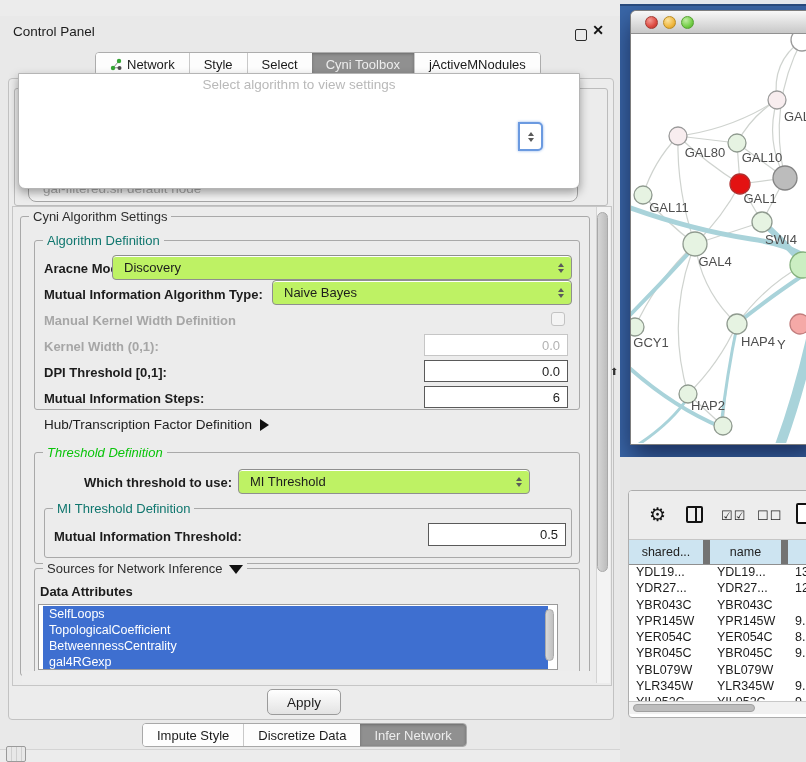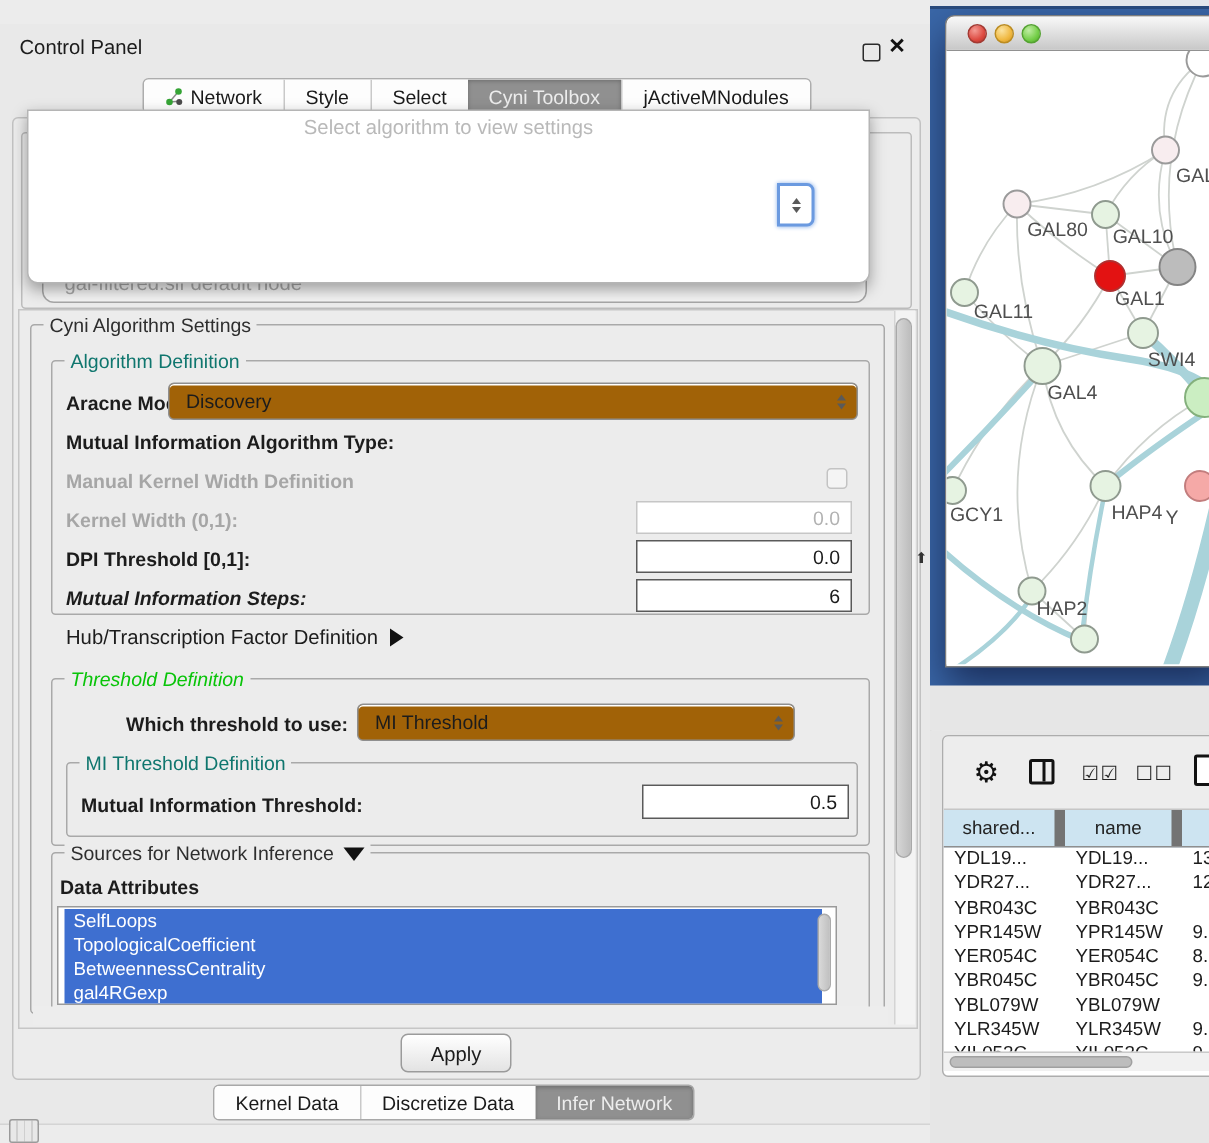--- a/index.html
+++ b/index.html
@@ -35,21 +35,21 @@
   #settings-container{left:12px;top:190px;width:598px;height:478px;background:#ececec;border:1px solid #c6c6c6;}
   #settings-vtrack{left:596px;top:191px;width:13px;height:476px;background:#f3f3f3;border-left:1px solid #d4d4d4;}
   #settings-vthumb{left:597px;top:196px;width:11px;height:360px;background:linear-gradient(90deg,#d6d6d6,#bdbdbd);border:1px solid #a9a9a9;border-radius:6px;box-sizing:border-box;}
   #settings-hscroll{left:22px;top:655px;width:570px;height:12px;background:#ededed;}
   .grp{border:1px solid #a9a9a9;border-radius:3px;}
   .gtitle{position:absolute;top:-8px;left:8px;background:#ececec;padding:0 4px;font-size:13px;white-space:nowrap;}
   .t-blue{color:#0f766e;}.t-green{color:#09c409;}.t-dark{color:#2e2e2e;}
   .lbl{position:absolute;font-size:13px;white-space:nowrap;}
   .bold{font-weight:bold;}
   .disabled{color:#a6a6a6;}
-  .combo{position:absolute;background:#a16207;border:1px solid #8f8f8f;border-radius:4px;display:flex;align-items:center;font-size:13px;padding-left:11px;box-sizing:border-box;box-shadow:inset 0 1px 0 #fff;}
+  .combo{position:absolute;background:#bef264;border:1px solid #8f8f8f;border-radius:4px;display:flex;align-items:center;font-size:13px;padding-left:11px;box-sizing:border-box;box-shadow:inset 0 1px 0 #fff;}
   .arrows{position:absolute;right:7px;top:50%;transform:translateY(-50%);display:flex;flex-direction:column;gap:2px;}
   .arr-up{width:0;height:0;border-left:3.5px solid transparent;border-right:3.5px solid transparent;border-bottom:4.5px solid #5a5a5a;}
   .arr-dn{width:0;height:0;border-left:3.5px solid transparent;border-right:3.5px solid transparent;border-top:4.5px solid #5a5a5a;}
   .field{position:absolute;background:#fff;border:1px solid #5a5a5a;font-size:13px;display:flex;align-items:center;justify-content:flex-end;padding:0 7px;box-sizing:border-box;}
   .field.disabled{border-color:#c6c6c6;color:#b2b2b2;}
   .checkbox{position:absolute;width:14px;height:14px;border:1px solid #c3c3c3;border-radius:3px;background:#f4f4f4;box-sizing:border-box;}
   .tri-right{display:inline-block;width:0;height:0;border-top:6px solid transparent;border-bottom:6px solid transparent;border-left:9px solid #111;vertical-align:middle;margin-left:8px;}
   .tri-down{display:inline-block;width:0;height:0;border-left:7px solid transparent;border-right:7px solid transparent;border-top:9px solid #111;vertical-align:middle;margin-left:6px;}
   #attr-list{left:38px;top:588px;width:520px;height:66px;background:#fff;border:1px solid #9a9a9a;box-sizing:border-box;overflow:hidden;}
   .attr-row{margin-left:4px;width:499px;background:#3e6fd0;color:#fff;font-size:12.5px;line-height:16px;padding-left:6px;white-space:nowrap;}
@@ -150,31 +150,38 @@
   </div>
   <span class="lbl bold" style="left:44px;top:245px;">Aracne Mode:</span>
   <div class="combo" style="left:112px;top:239px;width:460px;height:25px;">
     <span>Discovery</span>
     <span class="arrows">
         <span class="arr-up"></span>
         <span class="arr-dn"></span>
       </span>
   </div>
   <span class="lbl bold" style="left:44px;top:271px;">Mutual Information Algorithm Type:</span>
+  <div class="combo" style="left:272px;top:264px;width:300px;height:25px;">
+    <span>Naive Bayes</span>
+    <span class="arrows">
+        <span class="arr-up"></span>
+        <span class="arr-dn"></span>
+      </span>
+  </div>
   <span class="lbl bold disabled" style="left:44px;top:297px;">Manual Kernel Width Definition</span>
   <span class="checkbox" style="left:551px;top:296px;"></span>
   <span class="lbl bold disabled" style="left:44px;top:323px;">Kernel Width (0,1):</span>
   <div class="field disabled" style="left:424px;top:318px;width:144px;height:22px;">
     <span>0.0</span>
   </div>
   <span class="lbl bold" style="left:44px;top:349px;">DPI Threshold [0,1]:</span>
   <div class="field" style="left:424px;top:344px;width:144px;height:22px;">
     <span>0.0</span>
   </div>
-  <span class="lbl bold" style="left:44px;top:375px;font-style:italic;">Mutual Information Steps:</span>
+  <span class="lbl bold" style="left:44px;top:375px;">Mutual Information Steps:</span>
   <div class="field" style="left:424px;top:370px;width:144px;height:22px;">
     <span>6</span>
   </div>
 
   <span class="lbl" style="left:44px;top:401px;font-size:13.5px;">
     <span>Hub/Transcription Factor Definition</span><span class="tri-right"></span>
   </span>
 
   <div class="abs grp" style="left:34px;top:436px;width:544px;height:110px;font-style:italic;">
     <span class="gtitle t-green">Threshold Definition</span>
@@ -210,21 +217,21 @@
   </div>
 
   <div id="settings-hscroll" class="abs"></div>
   <div id="settings-vtrack" class="abs"></div>
   <div id="settings-vthumb" class="abs"></div>
 
   <div id="apply-btn" class="abs">Apply</div>
 
   <div id="bottom-tabs" class="abs">
       <div class="tab">
-        <span>Kernel Data</span>
+        <span>Impute Style</span>
       </div>
       <div class="tab">
         <span>Discretize Data</span>
       </div>
       <div class="tab selected">
         <span>Infer Network</span>
       </div>
     </div>
 </div>
 

